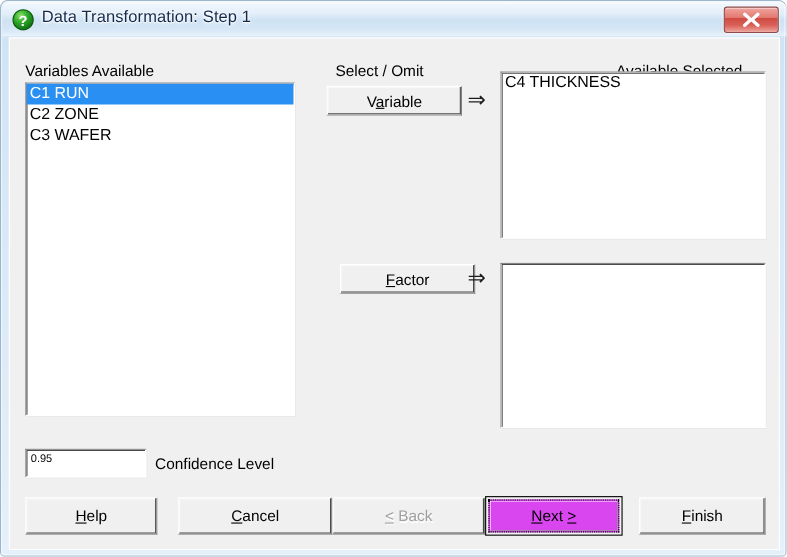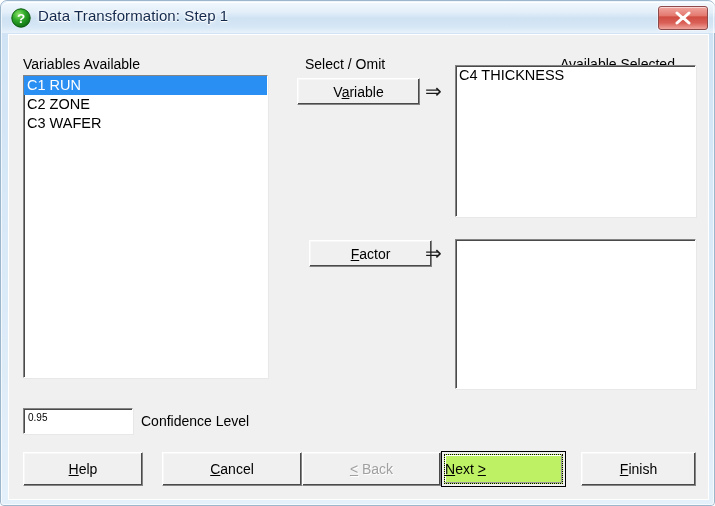--- a/index.html
+++ b/index.html
@@ -140,22 +140,22 @@
   .btn.default {
     border: 1px solid #000000;
     box-shadow: none;
   }
   .btn.default .inner {
     position: absolute;
     left: 2px; top: 2px; right: 2px; bottom: 2px;
     border: 1px dotted #000000;
     display: flex;
     align-items: center;
-    justify-content: flex-start;
-    background: #bef264;
+    justify-content: center;
+    background: #d946ef;
     box-shadow: inset -1px -1px 0 #9a9a9a, inset 1px 1px 0 #ffffff;
   }
   .mn { text-decoration: underline; }
 
   .arrow {
     position: absolute;
     font-size: 20px;
     line-height: 1;
     color: #1a1a1a;
   }

